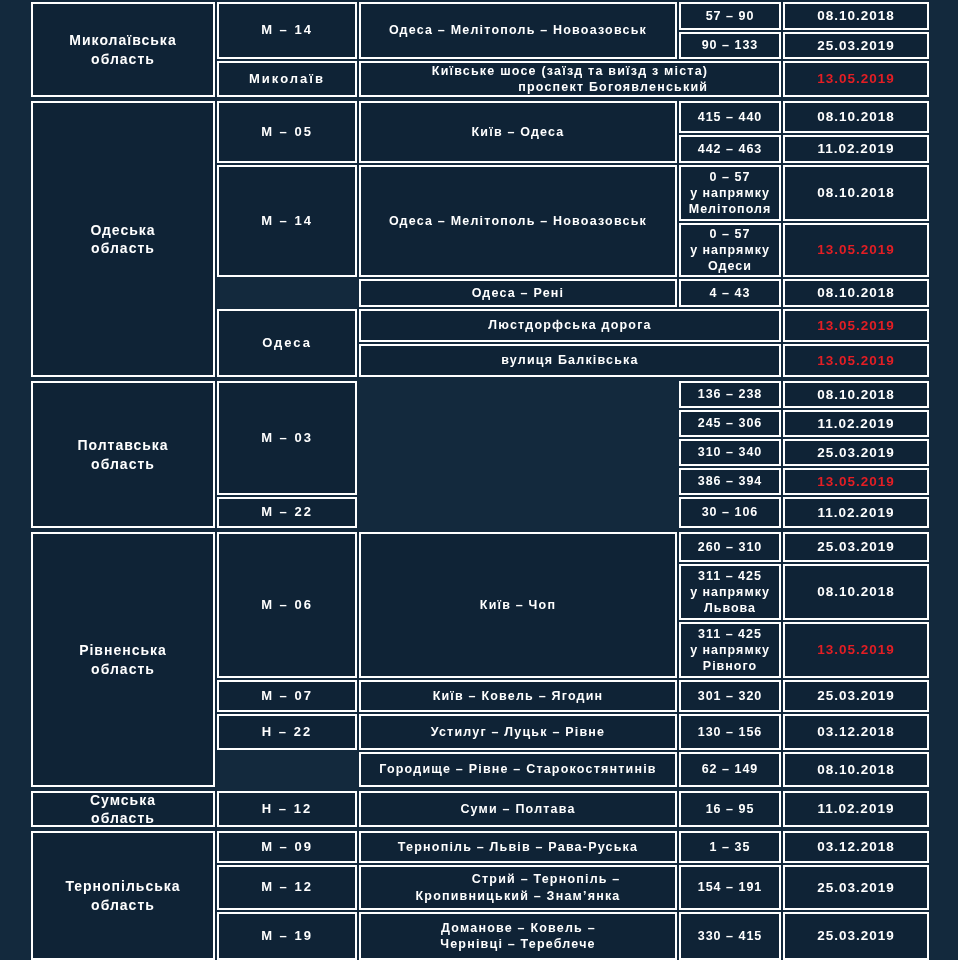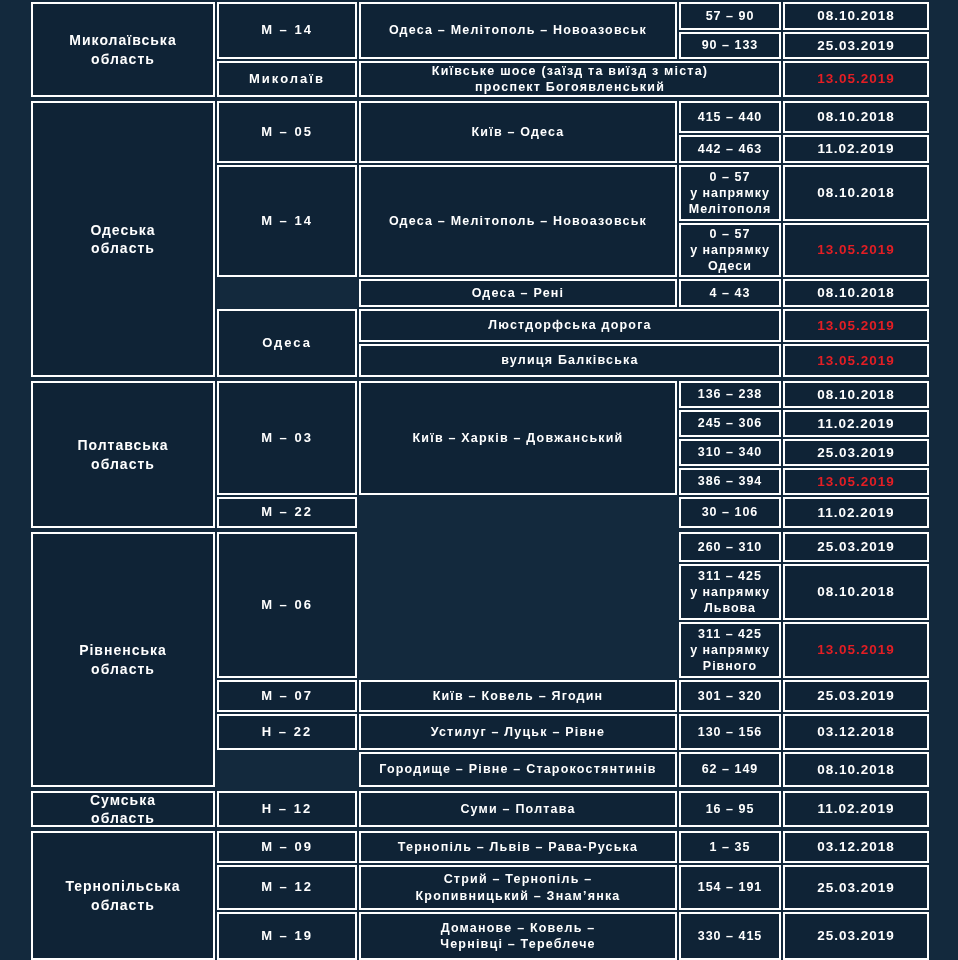--- a/index.html
+++ b/index.html
@@ -26,21 +26,21 @@
     display:flex;
     align-items:center;
     justify-content:center;
     text-align:center;
     white-space:pre-line;
     padding:1px 4px;
     line-height:1.3;
   }
   .oblast{font-size:14px;letter-spacing:1px;}
   .code{font-size:13px;letter-spacing:2px;}
-  .route{font-size:12.5px;letter-spacing:1.2px;}
+  .route{font-size:12.5px;letter-spacing:1.2px;text-align:right;}
   .km{font-size:12.5px;letter-spacing:1px;}
   .date{font-size:13.5px;letter-spacing:1px;}
   .red{color:var(--red);text-align:right;}
 </style>
 </head>
 <body>
 
 <div class="table-wrap">
 
   <div class="section" style="grid-template-rows:28px 27px 36px;">
@@ -84,38 +84,38 @@
     <div class="cell route" style="grid-area:6/3/7/5">Люстдорфська дорога</div>
     <div class="cell date red" style="grid-area:6/5/7/6">13.05.2019</div>
     <div class="cell route" style="grid-area:7/3/8/5">вулиця Балківська</div>
     <div class="cell date red" style="grid-area:7/5/8/6">13.05.2019</div>
   </div>
 
   <div class="section" style="grid-template-rows:27px 27px 27px 27px 31px;">
     <div class="cell oblast" style="grid-area:1/1/6/2">Полтавська
 область</div>
     <div class="cell code" style="grid-area:1/2/5/3">М – 03</div>
-    <div class="cell route" style="grid-area:1/3/5/4">Київ – Харків – Довжанський</div>
     <div class="cell km" style="grid-area:1/4/2/5">136 – 238</div>
     <div class="cell date" style="grid-area:1/5/2/6">08.10.2018</div>
     <div class="cell km" style="grid-area:2/4/3/5">245 – 306</div>
     <div class="cell date" style="grid-area:2/5/3/6">11.02.2019</div>
     <div class="cell km" style="grid-area:3/4/4/5">310 – 340</div>
     <div class="cell date" style="grid-area:3/5/4/6">25.03.2019</div>
     <div class="cell km" style="grid-area:4/4/5/5">386 – 394</div>
     <div class="cell date red" style="grid-area:4/5/5/6">13.05.2019</div>
     <div class="cell code" style="grid-area:5/2/6/3">М – 22</div>
     <div class="cell km" style="grid-area:5/4/6/5">30 – 106</div>
     <div class="cell date" style="grid-area:5/5/6/6">11.02.2019</div>
   </div>
 
   <div class="section" style="grid-template-rows:30px 56px 56px 32px 36px 35px;">
     <div class="cell oblast" style="grid-area:1/1/7/2">Рівненська
 область</div>
     <div class="cell code" style="grid-area:1/2/4/3">М – 06</div>
+    <div class="cell route" style="grid-area:1/3/4/4">Київ – Чоп</div>
     <div class="cell km" style="grid-area:1/4/2/5">260 – 310</div>
     <div class="cell date" style="grid-area:1/5/2/6">25.03.2019</div>
     <div class="cell km" style="grid-area:2/4/3/5">311 – 425
 у напрямку
 Львова</div>
     <div class="cell date" style="grid-area:2/5/3/6">08.10.2018</div>
     <div class="cell km" style="grid-area:3/4/4/5">311 – 425
 у напрямку
 Рівного</div>
     <div class="cell date red" style="grid-area:3/5/4/6">13.05.2019</div>

